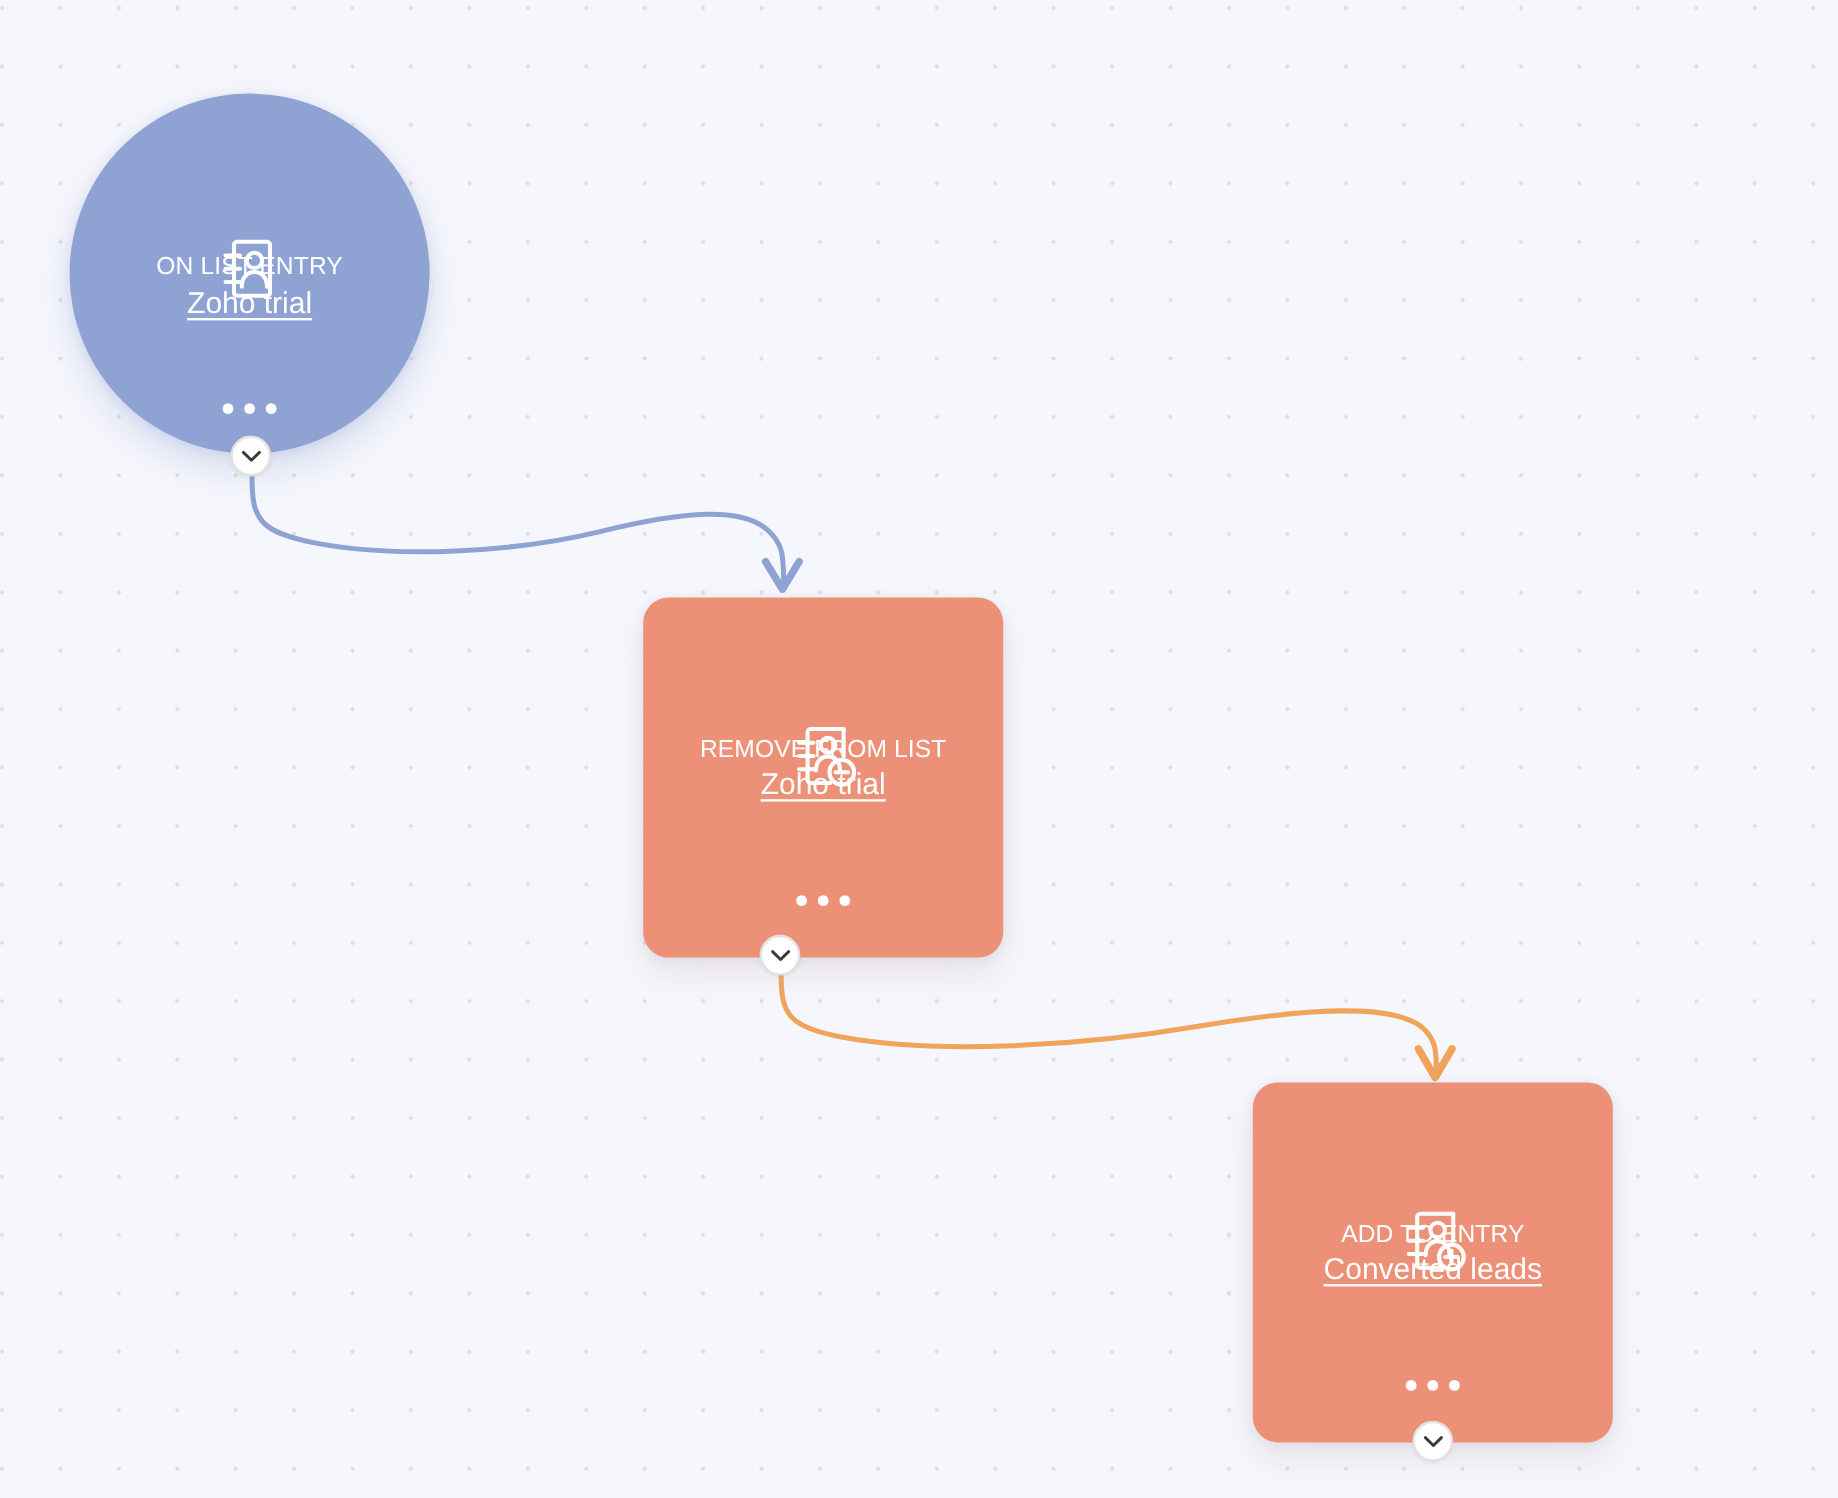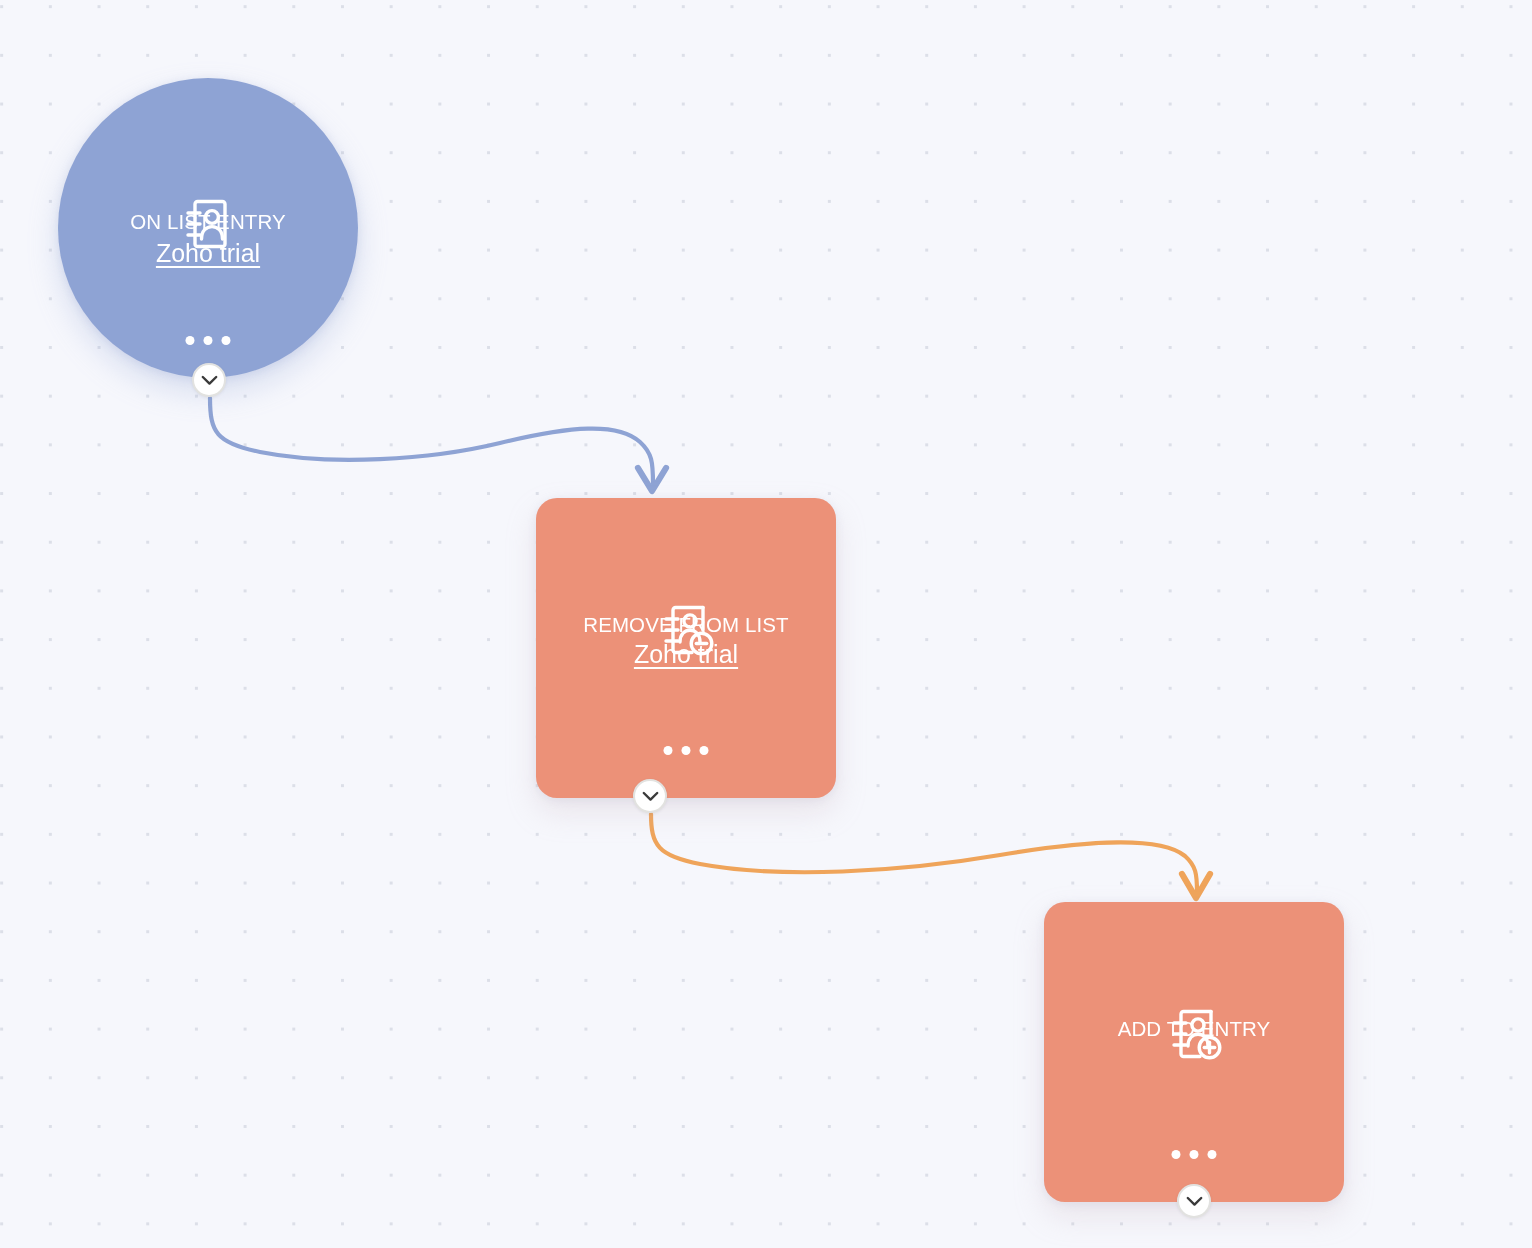--- a/index.html
+++ b/index.html
@@ -279,20 +279,23 @@
           <circle cx="36" cy="23" r="6.1" fill="none" stroke="#ffffff" stroke-width="3.4"></circle>
           <path d="M 26 44 C 26 36, 30.8 32.3, 36 32.3 C 41.2 32.3, 46 36, 46 44" fill="none" stroke="#ffffff" stroke-width="3.4" stroke-linecap="round"></path>
           <circle cx="47.5" cy="45.5" r="10.3" fill="none" stroke="#ffffff" stroke-width="3.4"></circle>
           <line x1="42.3" y1="45.5" x2="52.7" y2="45.5" stroke="#ffffff" stroke-width="3.4" stroke-linecap="round"></line>
           <line x1="47.5" y1="40.3" x2="47.5" y2="50.7" stroke="#ffffff" stroke-width="3.4" stroke-linecap="round"></line>
         </svg>
       </div>
 
       <div class="node-kind kind-card">ADD TO ENTRY</div>
 
+      <div class="node-target target-card">
+        <span class="link">Converted leads</span>
+      </div>
 
       <div class="dots dots-card">
         <i></i>
         <i></i>
         <i></i>
       </div>
     </div>
   </div>
 
   <div class="chev-btn chev-abs" id="chev-trigger">

